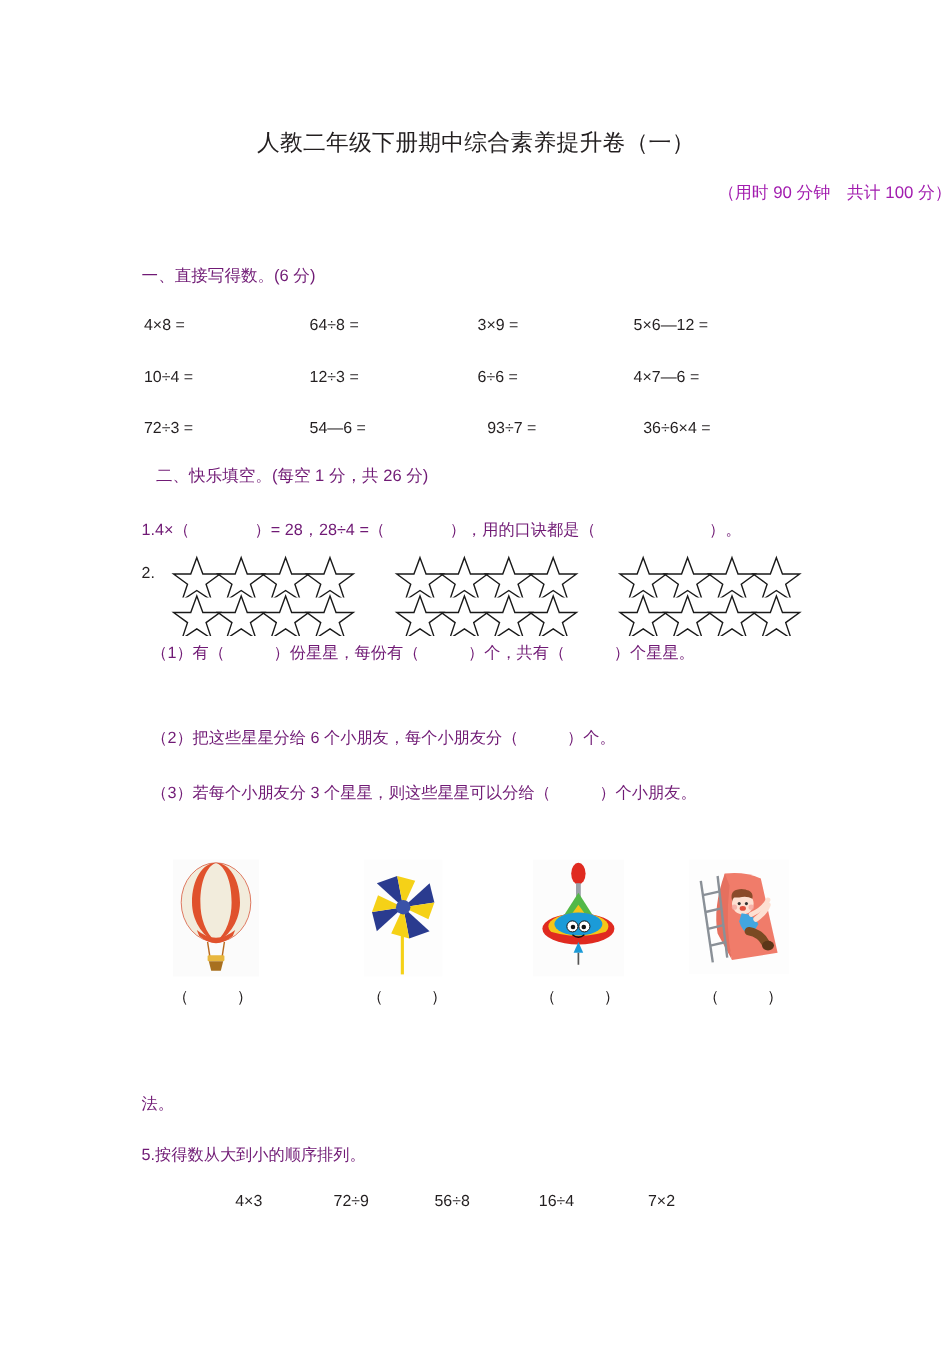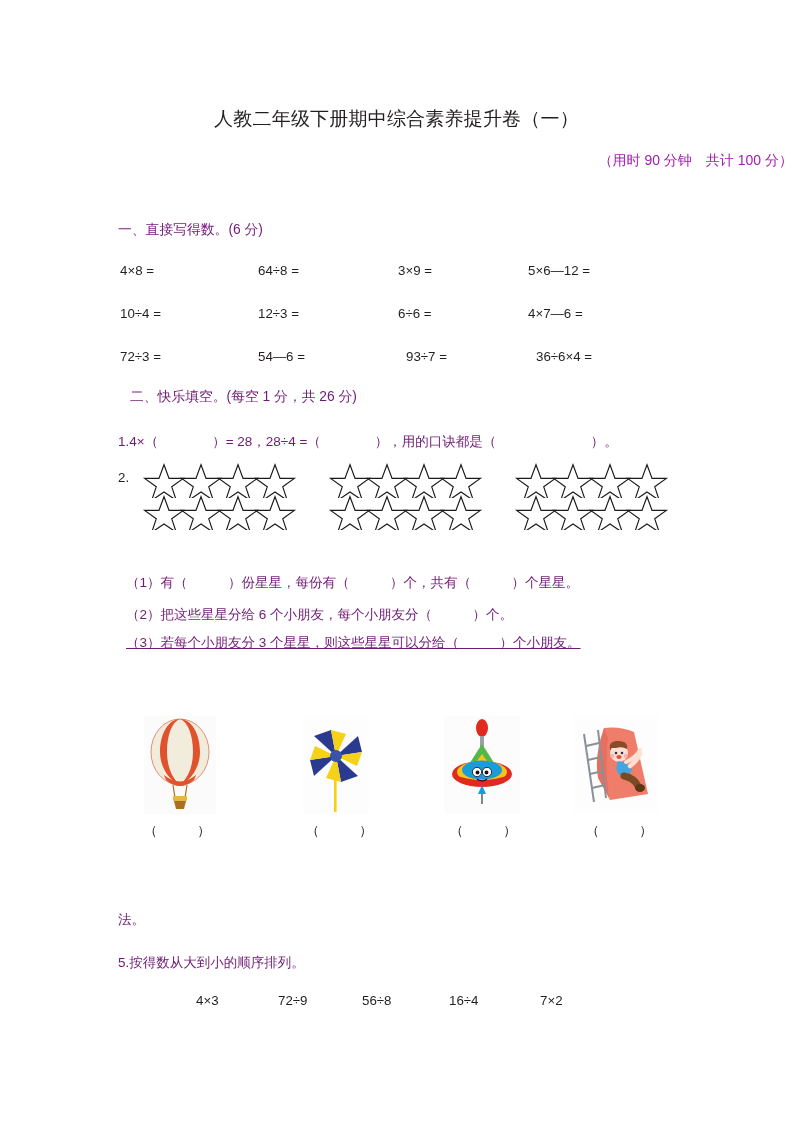--- a/index.html
+++ b/index.html
@@ -314,23 +314,23 @@
               <svg viewBox="0 0 44 40" width="44" height="36">
                 <polygon points="22,3 27.6,18.2 43.5,18.2 30.6,27.6 35.6,42.5 22,33.4 8.4,42.5 13.4,27.6 0.5,18.2 16.4,18.2" fill="#ffffff" stroke="#1a1a1a" stroke-width="1.3" stroke-linejoin="miter"></polygon>
               </svg>
             </span>
         </div>
       </div>
 
     </div>
   </div>
 
-  <div class="line" style="left:126px; top:573px;text-align:center;">（1）有（　　　）份星星，每份有（　　　）个，共有（　　　）个星星。</div>
+  <div class="line" style="left:126px; top:534px;text-align:center;">（1）有（　　　）份星星，每份有（　　　）个，共有（　　　）个星星。</div>
   <div class="line" style="left:126px; top:605px;">（2）把这些星星分给 6 个小朋友，每个小朋友分（　　　）个。</div>
-  <div class="line" style="left:126px; top:633px;text-decoration:underline;">（3）若每个小朋友分 3 个星星，则这些星星可以分给（　　　）个小朋友。</div>
+  <div class="line" style="left:126px; top:651px;">（3）若每个小朋友分 3 个星星，则这些星星可以分给（　　　）个小朋友。</div>
 
 
   <div class="pic-row">
 
     <div class="pic-box pic-1">
       <svg viewBox="0 0 72 98" width="72" height="98">
         <rect x="0" y="0" width="72" height="98" fill="#fbfbfb"></rect>
         <g>
           <ellipse cx="36" cy="36" rx="29" ry="33" fill="#f2ecdc"></ellipse>
           <path d="M36 3 C47 3 56 17 56 36 C56 50 48 64 36 69 C45 61 49 49 49 36 C49 19 44 6 36 3 Z" fill="#e0522d"></path>

